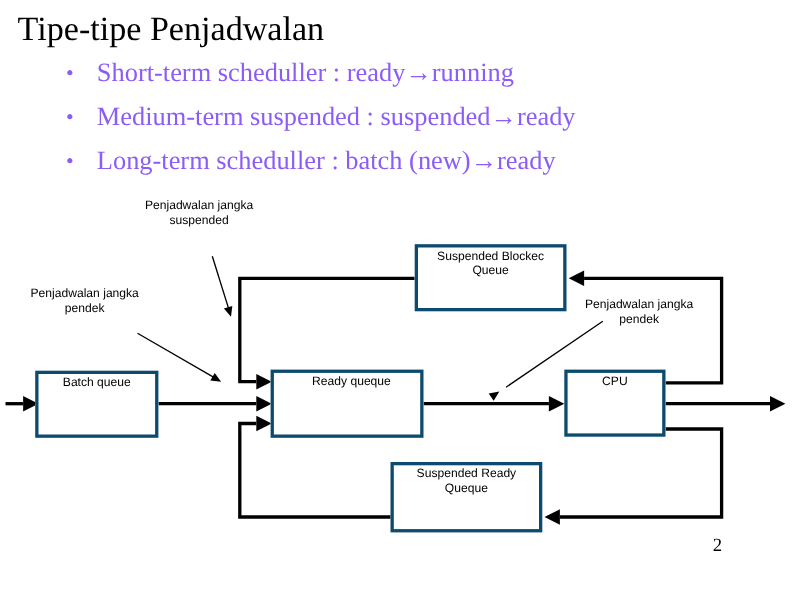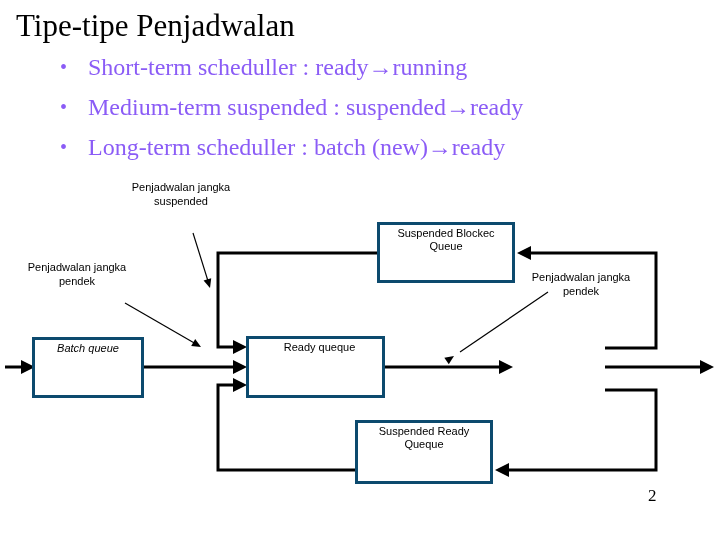--- a/index.html
+++ b/index.html
@@ -59,21 +59,21 @@
     border: 3px solid #0c4a6e;
     background: #fff;
     display: flex;
     align-items: flex-start;
     justify-content: center;
     text-align: center;
     font-size: 11px;
     line-height: 13px;
     padding: 2px 8px;
   }
-  .node-batch   { left: 32px;  top: 337px; width: 112px; height: 61px; font-style: italic; }
+  .node-batch   { left: 32px;  top: 337px; width: 112px; height: 61px; }
   .node-ready   { left: 246px; top: 336px; width: 139px; height: 62px; padding-left: 16px; }
   .node-cpu     { left: 513px; top: 336px; width: 92px;  height: 61px; }
   .node-susblk  { left: 377px; top: 222px; width: 138px; height: 61px; }
   .node-susrdy  { left: 355px; top: 420px; width: 138px; height: 64px; }
   .flabel {
     position: absolute;
     width: 100px;
     text-align: center;
     font-size: 11px;
     line-height: 13.5px;
@@ -161,20 +161,23 @@
 
   <div class="node node-susblk">
     <span>Suspended Blockec Queue</span>
   </div>
   <div class="node node-batch">
     <span>Batch queue</span>
   </div>
   <div class="node node-ready">
     <span>Ready queque</span>
   </div>
+  <div class="node node-cpu">
+    <span>CPU</span>
+  </div>
   <div class="node node-susrdy">
     <span>Suspended Ready Queque</span>
   </div>
 
   <div class="flabel flabel-medium">Penjadwalan jangka suspended</div>
   <div class="flabel flabel-long">Penjadwalan jangka pendek</div>
   <div class="flabel flabel-short">Penjadwalan jangka pendek</div>
 
   <div class="page-number">2</div>
 

